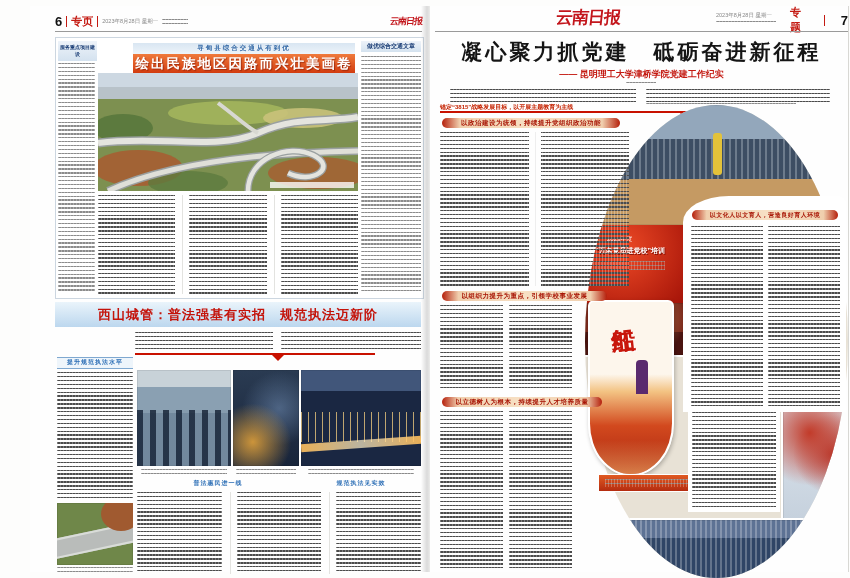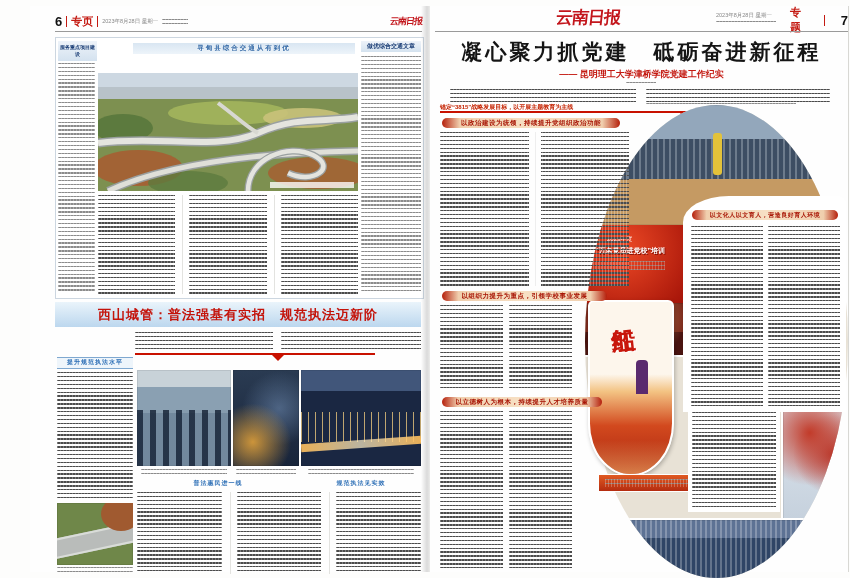--- a/index.html
+++ b/index.html
@@ -45,20 +45,23 @@
   <div class="abs rule" style="left:55px;top:31px;width:367px;"></div>
 
   <div class="abs" style="left:55px;top:37px;width:367px;height:260px;border:1px solid #ccd6e0;background:#fff;"></div>
 
   <div class="abs navy-head" style="left:58px;top:41px;width:37px;height:18px;font-size:5px;line-height:7px;padding:1px;">服务重点项目建设</div>
   <div class="abs sim-light" style="left:58px;top:63px;width:37px;height:230px;"></div>
 
   <div class="abs" style="left:133px;top:43px;width:222px;height:11px;background:linear-gradient(180deg,#d9e6f2,#edf4fa);display:flex;align-items:center;justify-content:center;">
     <span style="font-size:6.5px;font-weight:bold;color:#2f66a5;letter-spacing:2px;text-shadow:0 0 2px #fff;">寻甸县综合交通从有到优</span>
   </div>
+  <div class="abs" style="left:133px;top:54px;width:222px;height:19px;background:linear-gradient(180deg,#ef7a3c,#d23c10);display:flex;align-items:center;justify-content:center;">
+    <span style="font-size:13.5px;font-weight:900;color:#fff;letter-spacing:2px;text-shadow:1px 1px 1px rgba(120,20,0,.6);white-space:nowrap;">绘出民族地区因路而兴壮美画卷</span>
+  </div>
 
   <div class="abs photo" style="left:98px;top:73px;width:260px;height:118px;overflow:hidden;">
     <svg width="260" height="118" xmlns="http://www.w3.org/2000/svg">
       <rect width="260" height="118" fill="#7d9050"></rect>
       <rect width="260" height="16" fill="#cdd8e2"></rect>
       <rect y="14" width="260" height="12" fill="#b8c2c9"></rect>
       <ellipse cx="40" cy="95" rx="45" ry="18" fill="#a85c30" opacity=".85"></ellipse>
       <ellipse cx="220" cy="100" rx="50" ry="16" fill="#a85c30" opacity=".8"></ellipse>
       <ellipse cx="130" cy="40" rx="60" ry="12" fill="#a3b55c" opacity=".9"></ellipse>
       <ellipse cx="205" cy="45" rx="40" ry="10" fill="#c9c27a" opacity=".9"></ellipse>

